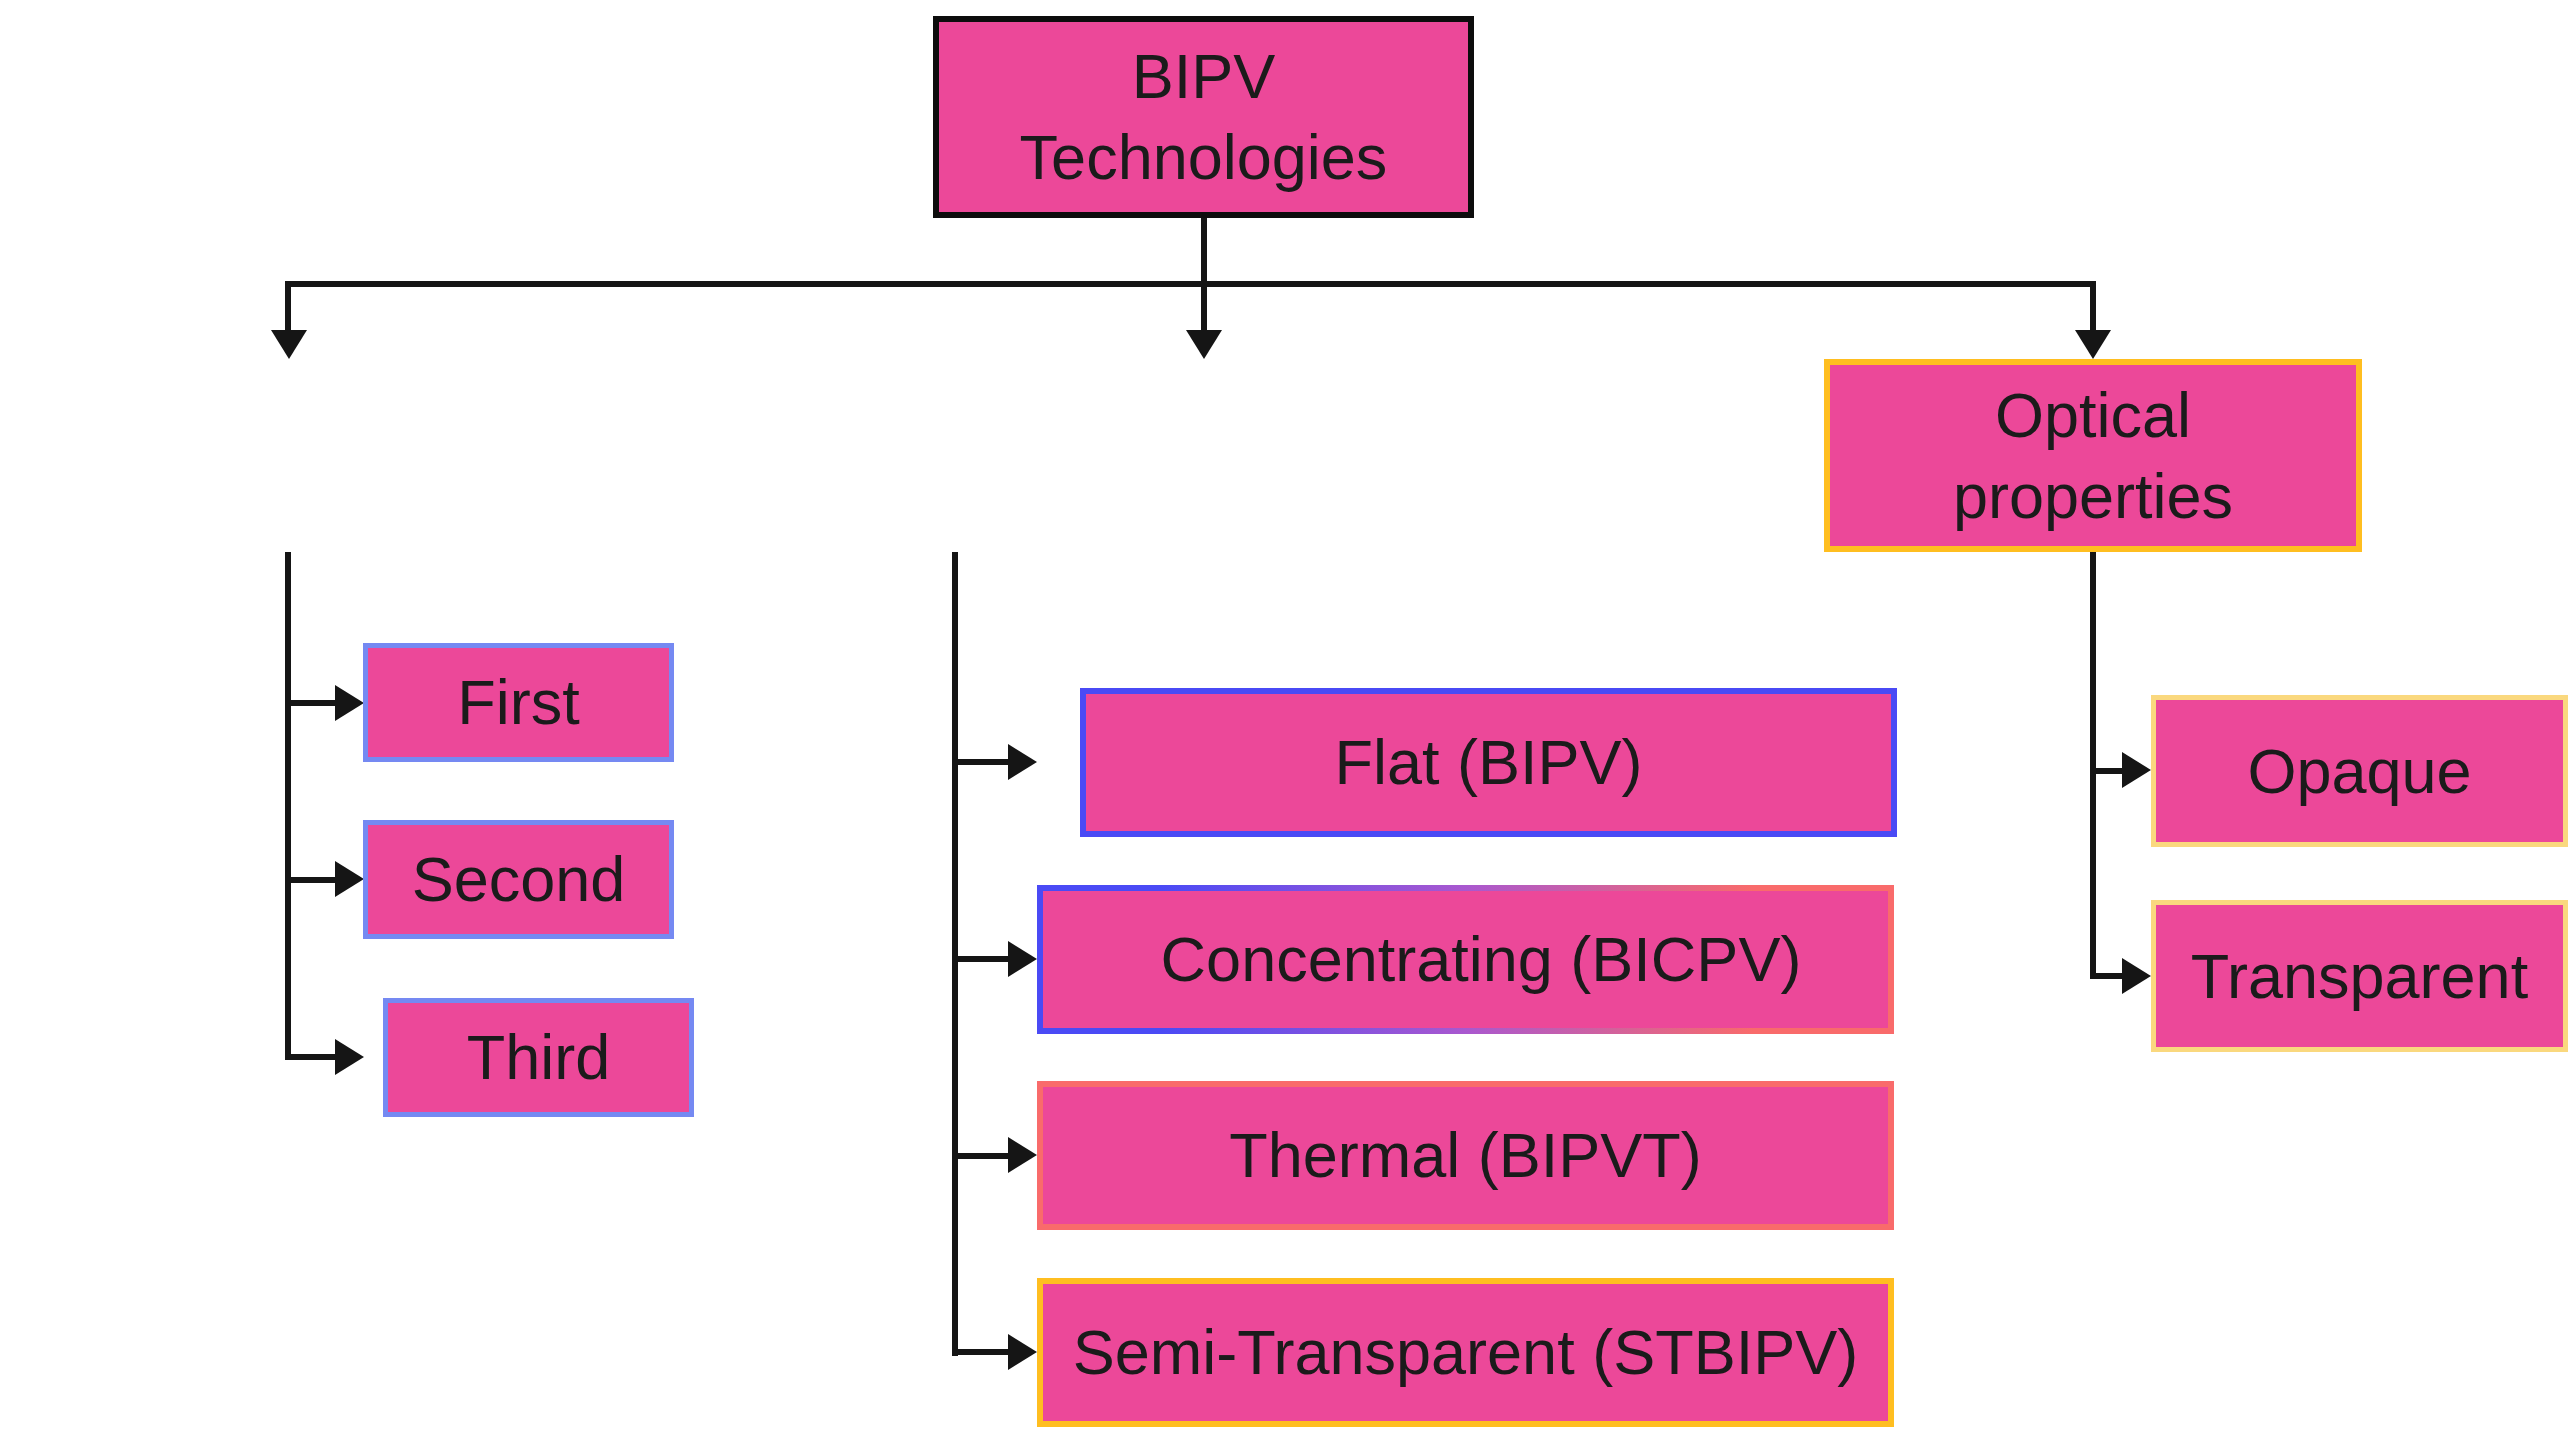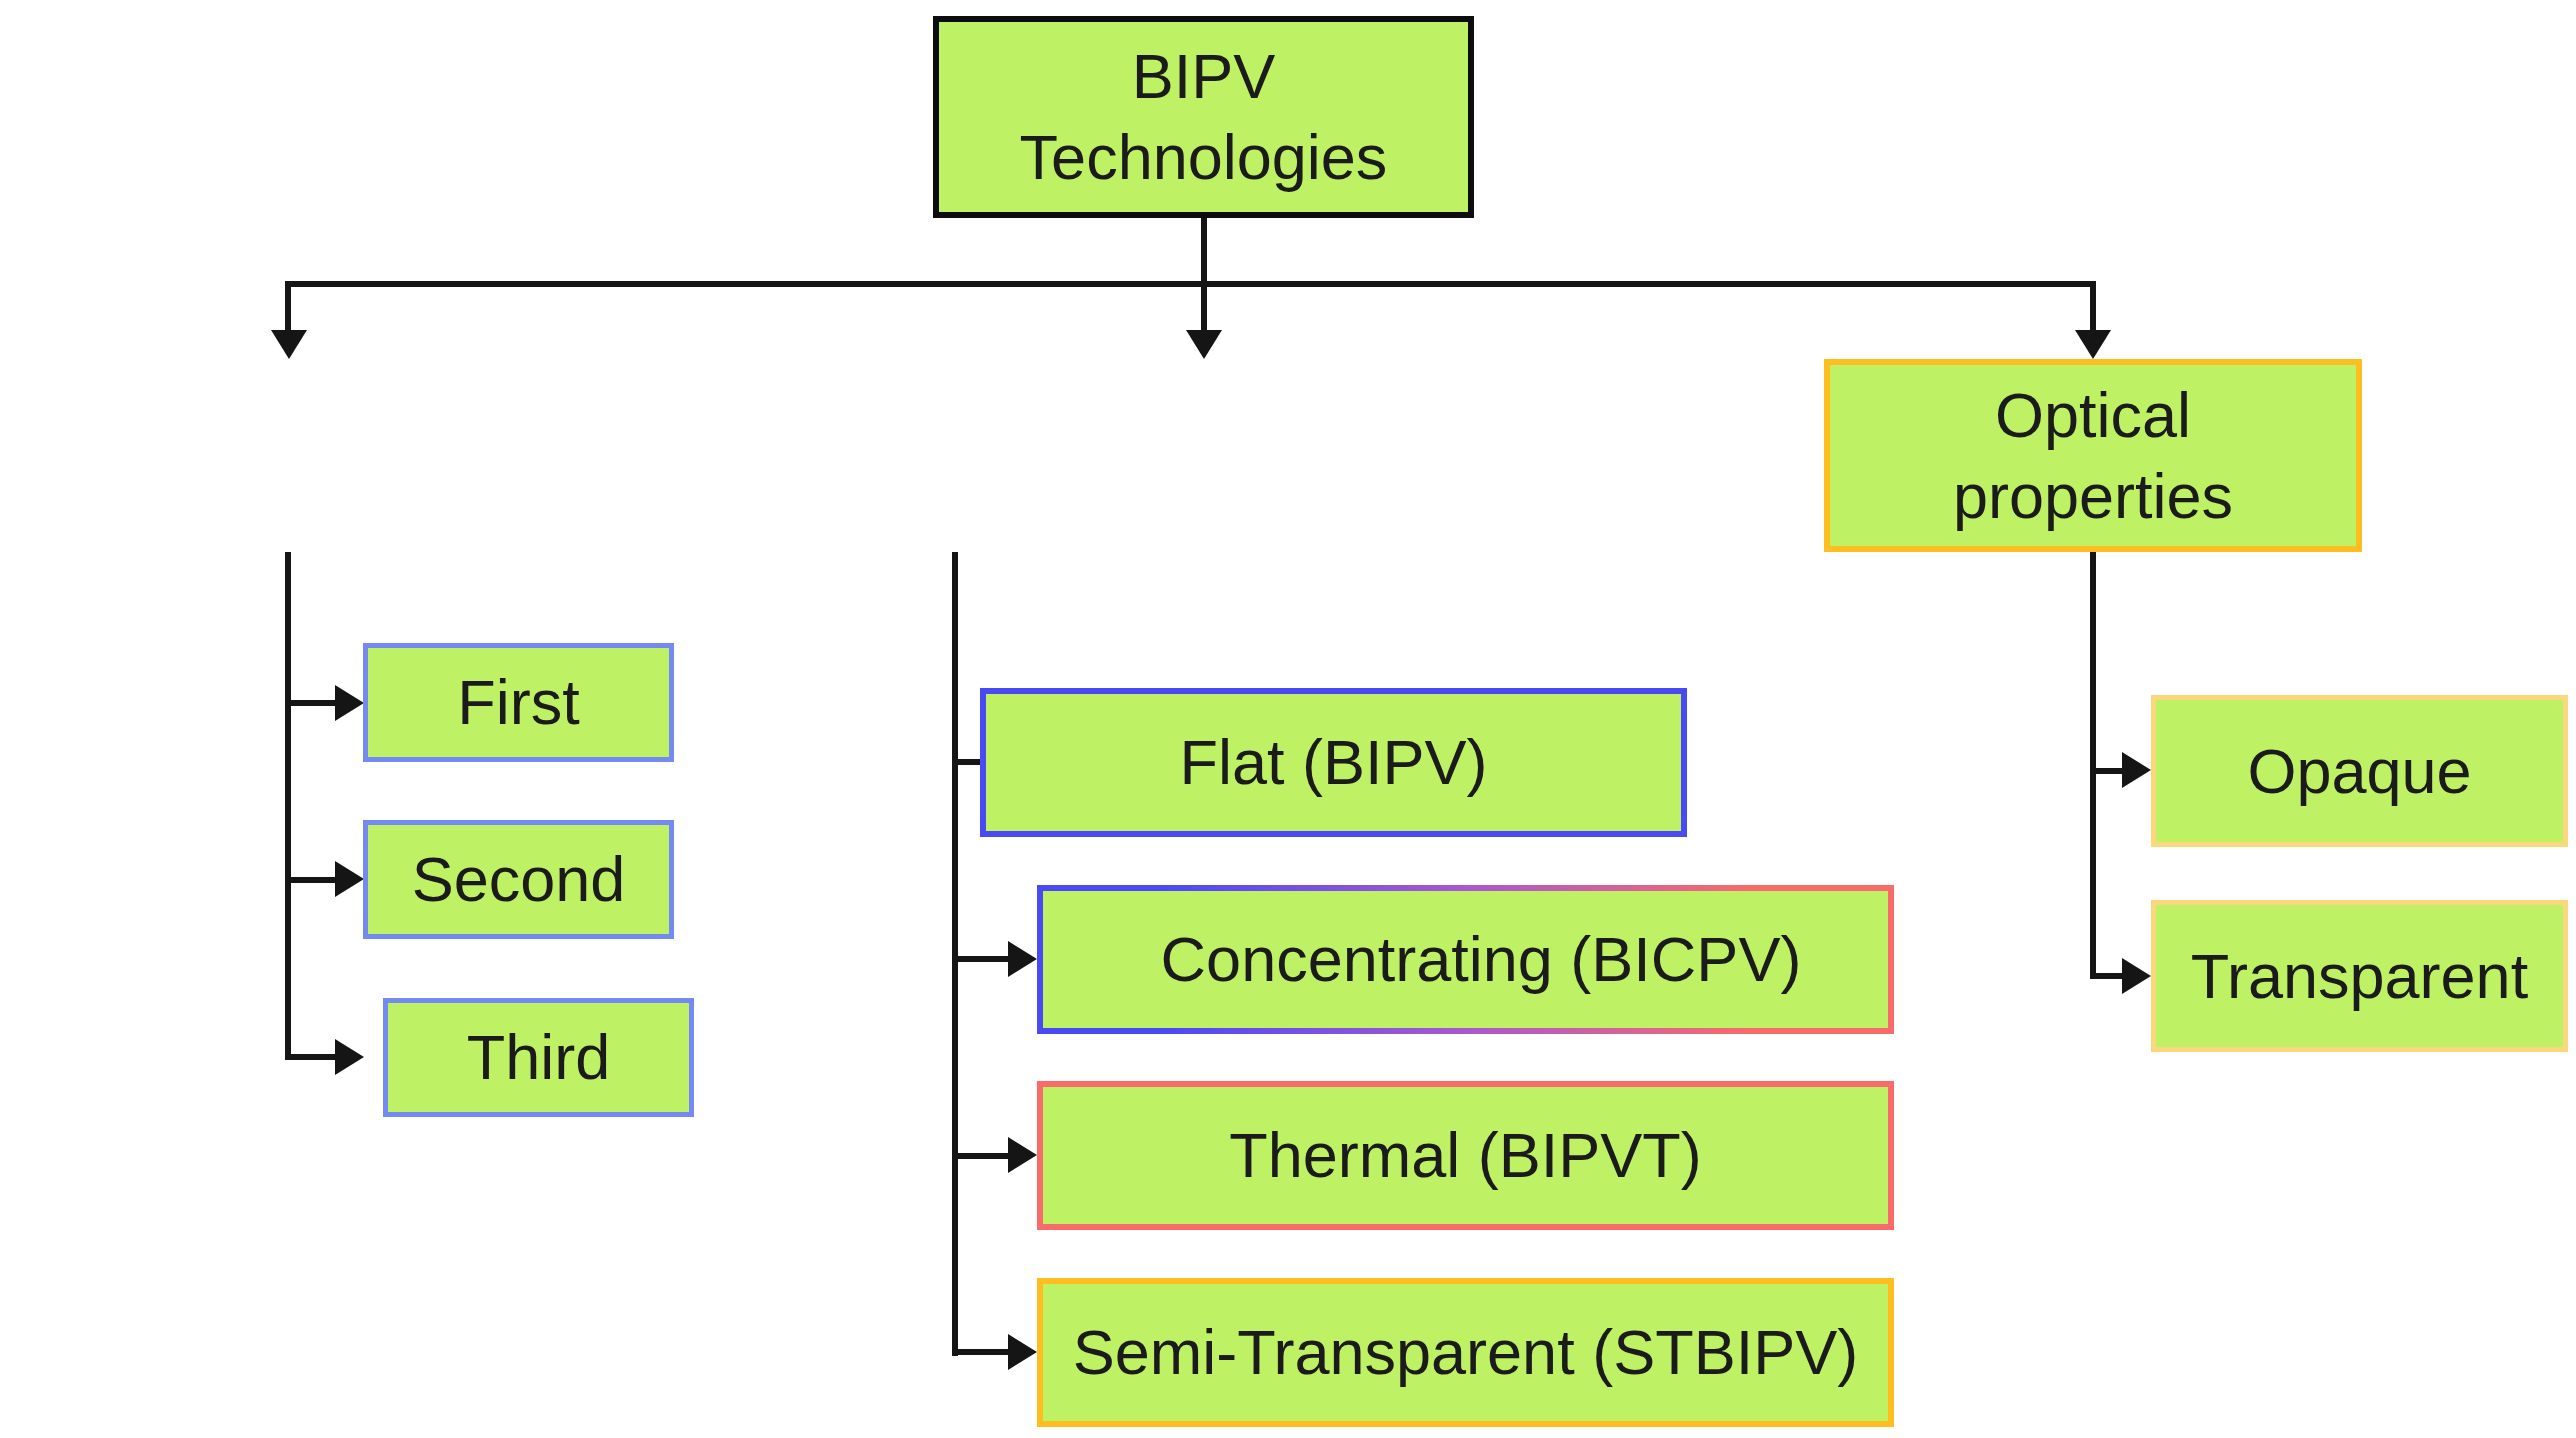--- a/index.html
+++ b/index.html
@@ -1,40 +1,40 @@
 <!DOCTYPE html>
 <html style="font-size:14.4px"><head>
 <meta charset="utf-8">
 <style>
   html,body{margin:0;padding:0;background:#ffffff;}
   body{width:2576px;height:1439px;overflow:hidden;
        font-family:"Liberation Sans", sans-serif;color:#151515;}
   .canvas{position:relative;width:2576px;height:1439px;background:#ffffff;}
 
   
-  .node{position:absolute;background:#bef264;display:flex;flex-direction:column;
+  .node{position:absolute;background:#ec4899;display:flex;flex-direction:column;
         align-items:center;justify-content:center;text-align:center;
         font-size:63px;line-height:81px;color:#1b1b1b;box-sizing:border-box;z-index:2;}
   .b-black{border:6.3px solid #0d0d0d;}
   .b-blue{border:6.3px solid #4a4af5;}
   .b-lblue{border:5.4px solid #7589f2;}
   .b-red{border:6.3px solid #f96b6b;}
   .b-gold{border:6.3px solid #ffbe20;}
   .b-lgold{border:5.4px solid #fad87e;}
   .b-grad{border:6.3px solid transparent;
           border-image:linear-gradient(90deg,#4a4af5 0%,#4a4af5 14%,#a958cf 50%,#f96b6b 84%,#f96b6b 100%) 1;padding-left:31px;}
 
   #n-root       {left:933px;top:16px;  width:541px;height:202px;}
   #n-pvgen      {left:22.5px;  top:359px; width:532px;height:193px;}
   #n-design     {left:929px;top:359px; width:541px;height:193px;}
   #n-optical    {left:1824px;top:359px; width:538px;height:193px;}
   #n-first      {left:363px; top:643px; width:311px;height:119px;}
   #n-second     {left:363px; top:820px; width:311px;height:119px;}
   #n-third      {left:363px; top:998px;width:311px;height:119px;margin-left:20px;}
-  #n-flat       {left:980px;top:688px; width:707px;height:149px;}
+  #n-flat       {left:1080px;top:688px; width:817px;height:149px;}
   #n-conc       {left:1037px;top:885px; width:857px;height:149px;}
   #n-thermal    {left:1037px;top:1081px;width:857px;height:149px;}
   #n-semi      {left:1037px;top:1278px;width:857px;height:149px;}
   #n-opaque     {left:2151px;top:695px; width:417px;height:152px;}
   #n-transparent{left:2151px;top:900px; width:417px;height:152px;}
 
   
   .hline,.vline{position:absolute;background:#151515;z-index:1;}
   .arr-down{position:absolute;width:0;height:0;z-index:1;
             border-left:18px solid transparent;border-right:18px solid transparent;

